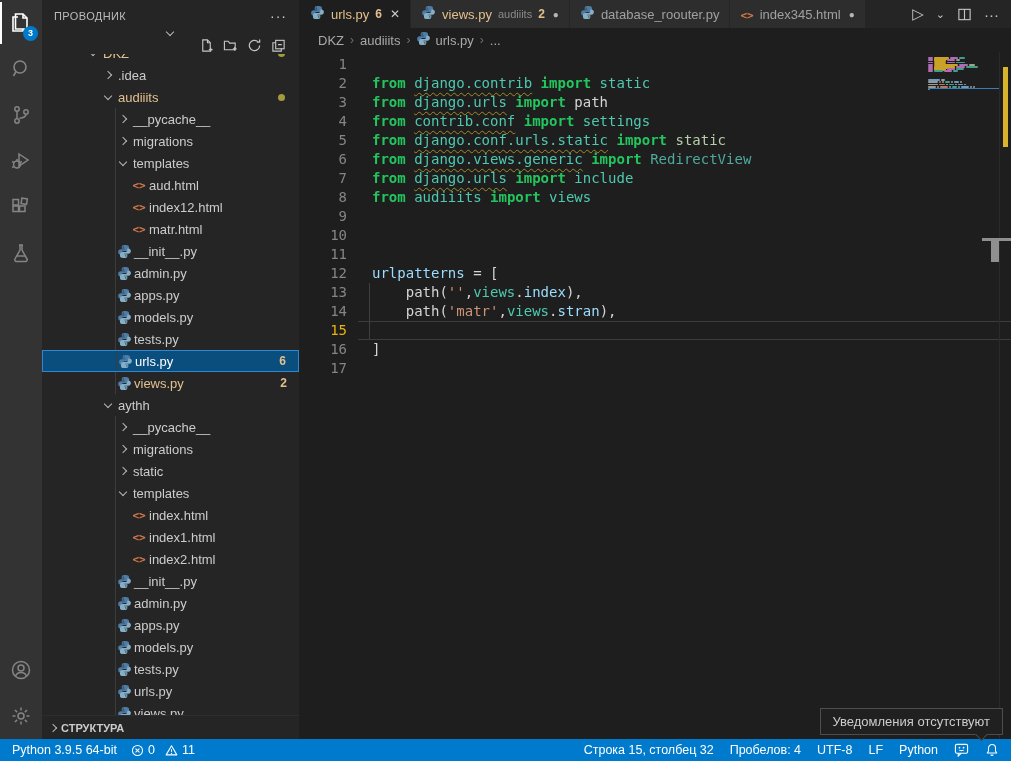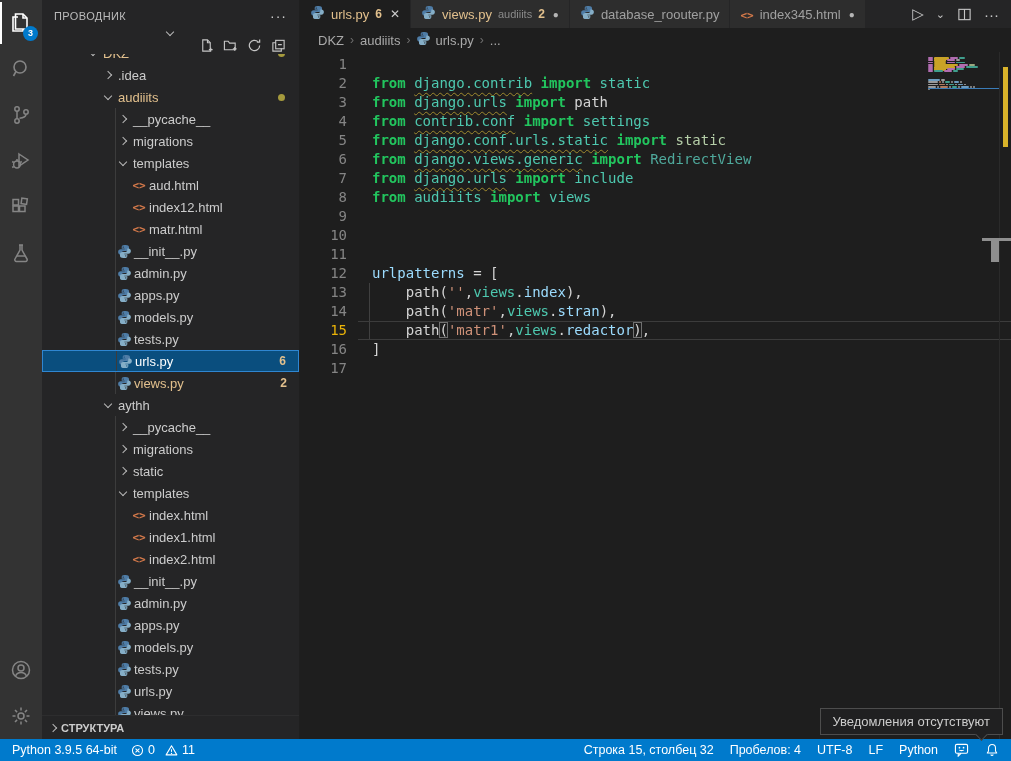--- a/index.html
+++ b/index.html
@@ -579,21 +579,20 @@
         <div class="cl ig">
           <span class="ln">13</span>
           <span class="ct"><span class="c-pl">    path(</span><span class="c-st">''</span><span class="c-pl">,</span><span class="c-ns">views</span><span class="c-pl">.</span><span class="c-pr">index</span><span class="c-pl">),</span></span>
         </div>
         <div class="cl ig">
           <span class="ln">14</span>
           <span class="ct"><span class="c-pl">    path(</span><span class="c-st">'matr'</span><span class="c-pl">,</span><span class="c-ns">views</span><span class="c-pl">.</span><span class="c-pr">stran</span><span class="c-pl">),</span></span>
         </div>
         <div class="cl cur ig">
           <span class="ln">15</span>
-          <span class="ct"><span class="c-pl">    path</span><span class="c-bm">(</span><span class="c-st">'matr1'</span><span class="c-pl">,</span><span class="c-ns">views</span><span class="c-pl">.</span><span class="c-pr">redactor</span><span class="c-bm">)</span><span class="c-pl">,</span></span>
         </div>
         <div class="cl">
           <span class="ln">16</span>
           <span class="ct"><span class="c-pl">]</span></span>
         </div>
         <div class="cl">
           <span class="ln">17</span>
           <span class="ct"></span>
         </div>
         <div class="minimap">

